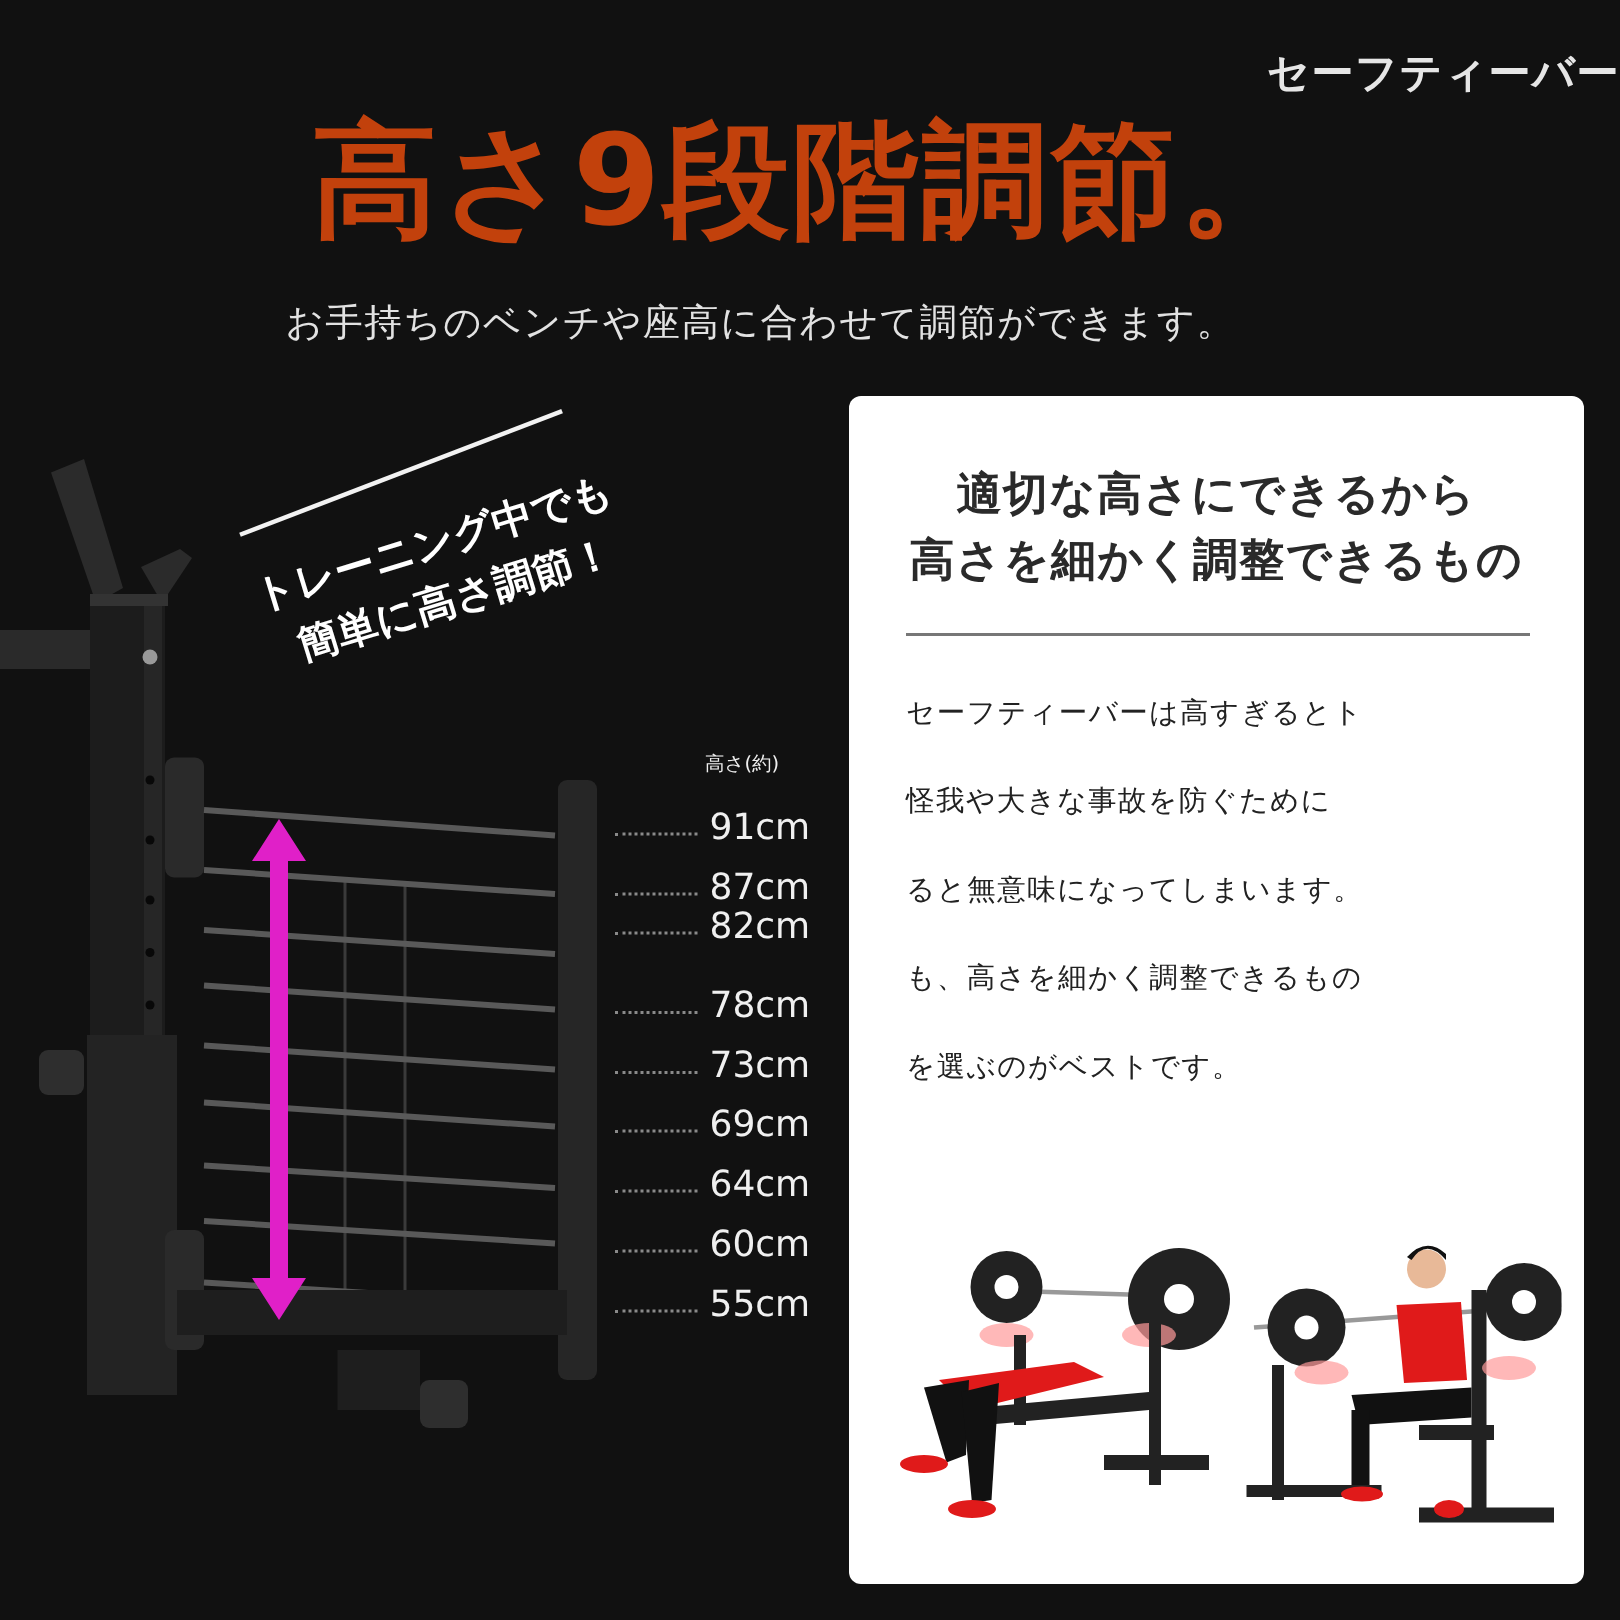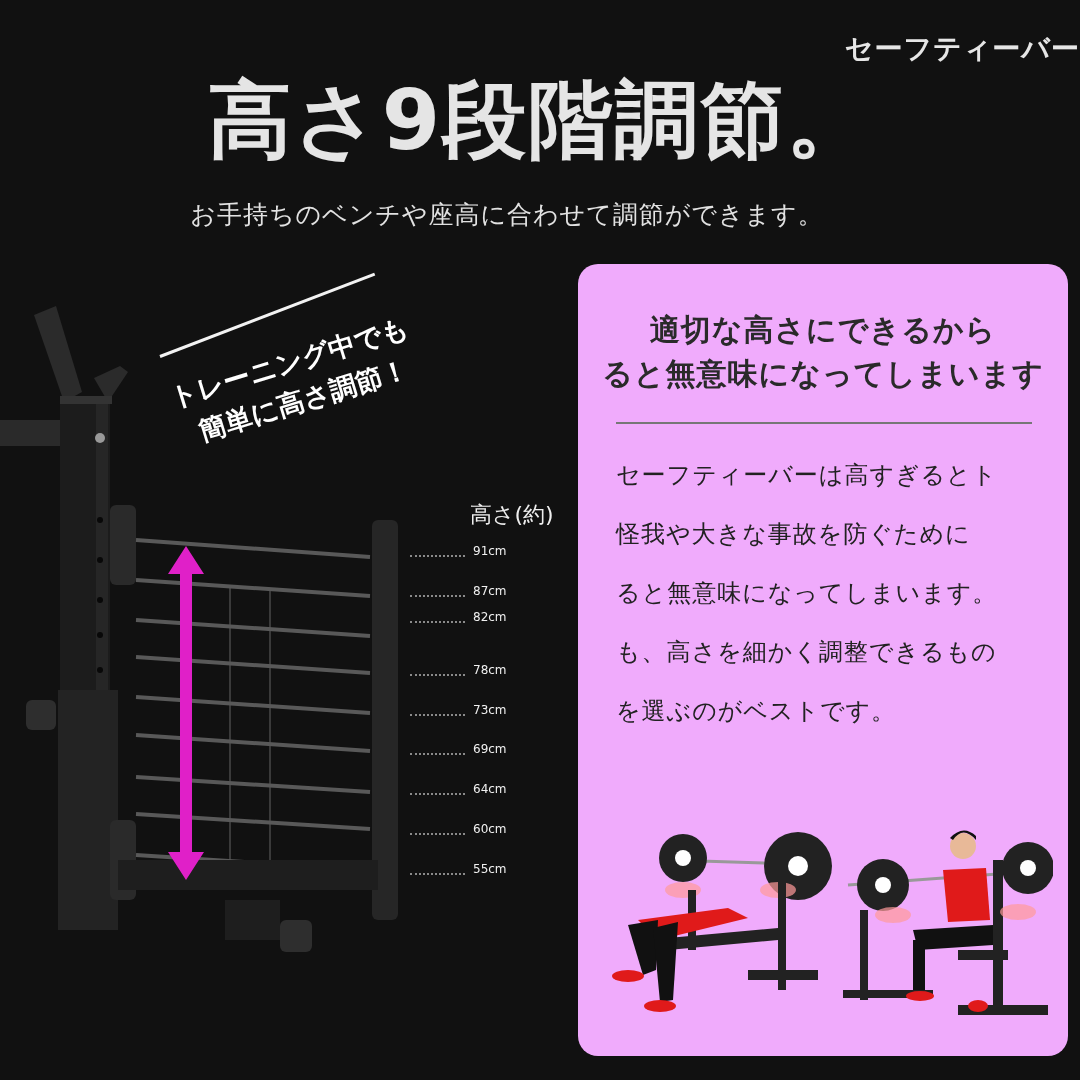--- a/index.html
+++ b/index.html
@@ -1,39 +1,39 @@
 <!DOCTYPE html>
 <html><head>
 <meta charset="utf-8">
 <style>
   html, body { margin:0; padding:0; }
   body { width:1080px; height:1080px; background:#111111; overflow:hidden; position:relative;
          font-family:"DejaVu Sans", "Liberation Sans", sans-serif; color:#fff; }
   .abs { position:absolute; }
   .eyebrow { left:0; width:1080px; top:30px; text-align:right; font-size:28px; font-weight:bold; color:#e6e6e6; letter-spacing:1px; }
-  .headline { left:0; width:1080px; top:78px; text-align:center; font-size:84px; font-weight:bold; color:#e5e5e5; letter-spacing:2px; line-height:1; }
+  .headline { left:0; width:1080px; top:78px; text-align:center; font-size:84px; font-weight:bold; color:#c2410c; letter-spacing:2px; line-height:1; }
   .subline { left:0; width:1014px; top:198px; text-align:center; font-size:25px; color:#e2e2e2; letter-spacing:1px; }
 
   
   .rack { left:0; top:300px; width:420px; height:660px; }
   .callout-line { left:160px; top:355px; width:230px; height:3px; background:#f2f2f2; transform:rotate(-21deg); transform-origin:left center; }
   .callout { left:165px; top:380px; width:280px; transform:rotate(-17deg); transform-origin:left top; font-size:27px; font-weight:bold; line-height:40px; color:#fff; }
   .callout div { white-space:nowrap; }
   .callout .l2 { padding-left:18px; }
 
-  .height-head { left:470px; top:500px; font-size:22px; color:#eee; }
+  .height-head { left:470px; top:500px; font-size:13px; color:#eee; }
   .height-row { left:410px; width:140px; height:28px; display:flex; align-items:center; }
   .height-row .dash { width:55px; border-top:2px dotted #8a8a8a; margin-right:8px; margin-top:10px; }
-  .height-row .val { font-size:12px; color:#f0f0f0; }
+  .height-row .val { font-size:24px; color:#f0f0f0; }
 
   
-  .card { left:566px; top:264px; width:490px; height:792px; background:#f0abfc; border-radius:20px; color:#222;margin-left:12px; }
+  .card { left:566px; top:264px; width:490px; height:792px; background:#ffffff; border-radius:8px; color:#222; }
   .card-title { left:0; width:490px; top:44px; text-align:center; font-size:30px; font-weight:bold; line-height:44px; color:#2a2a2a; letter-spacing:1px; }
   .card-rule { left:38px; width:416px; top:158px; height:2px; background:#777; }
-  .card-body { left:38px; top:182px; width:430px; font-size:24px; line-height:59px; color:#222; letter-spacing:1px; }
+  .card-body { left:38px; top:182px; width:430px; font-size:19px; line-height:59px; color:#222; letter-spacing:1px; }
   .card-body div { white-space:nowrap; }
   .photos { left:20px; top:546px; width:455px; height:220px; }
 </style>
 </head>
 <body>
 
 <div class="abs eyebrow">セーフティーバー</div>
 <div class="abs headline">高さ9段階調節。</div>
 <div class="abs subline">お手持ちのベンチや座高に合わせて調節ができます。</div>
 
@@ -127,21 +127,21 @@
     <span class="val">60cm</span>
   </div>
 <div class="abs height-row" style="top:855px">
     <span class="dash"></span>
     <span class="val">55cm</span>
   </div>
 
 <div class="abs card">
   <div class="abs card-title">
     <div>適切な高さにできるから</div>
-    <div>ると無意味になってしまいます</div>
+    <div>高さを細かく調整できるもの</div>
   </div>
   <div class="abs card-rule"></div>
   <div class="abs card-body">
     <div>セーフティーバーは高すぎるとト</div>
     <div>怪我や大きな事故を防ぐために</div>
     <div>ると無意味になってしまいます。</div>
     <div>も、高さを細かく調整できるもの</div>
     <div>を選ぶのがベストです。</div>
   </div>
 

